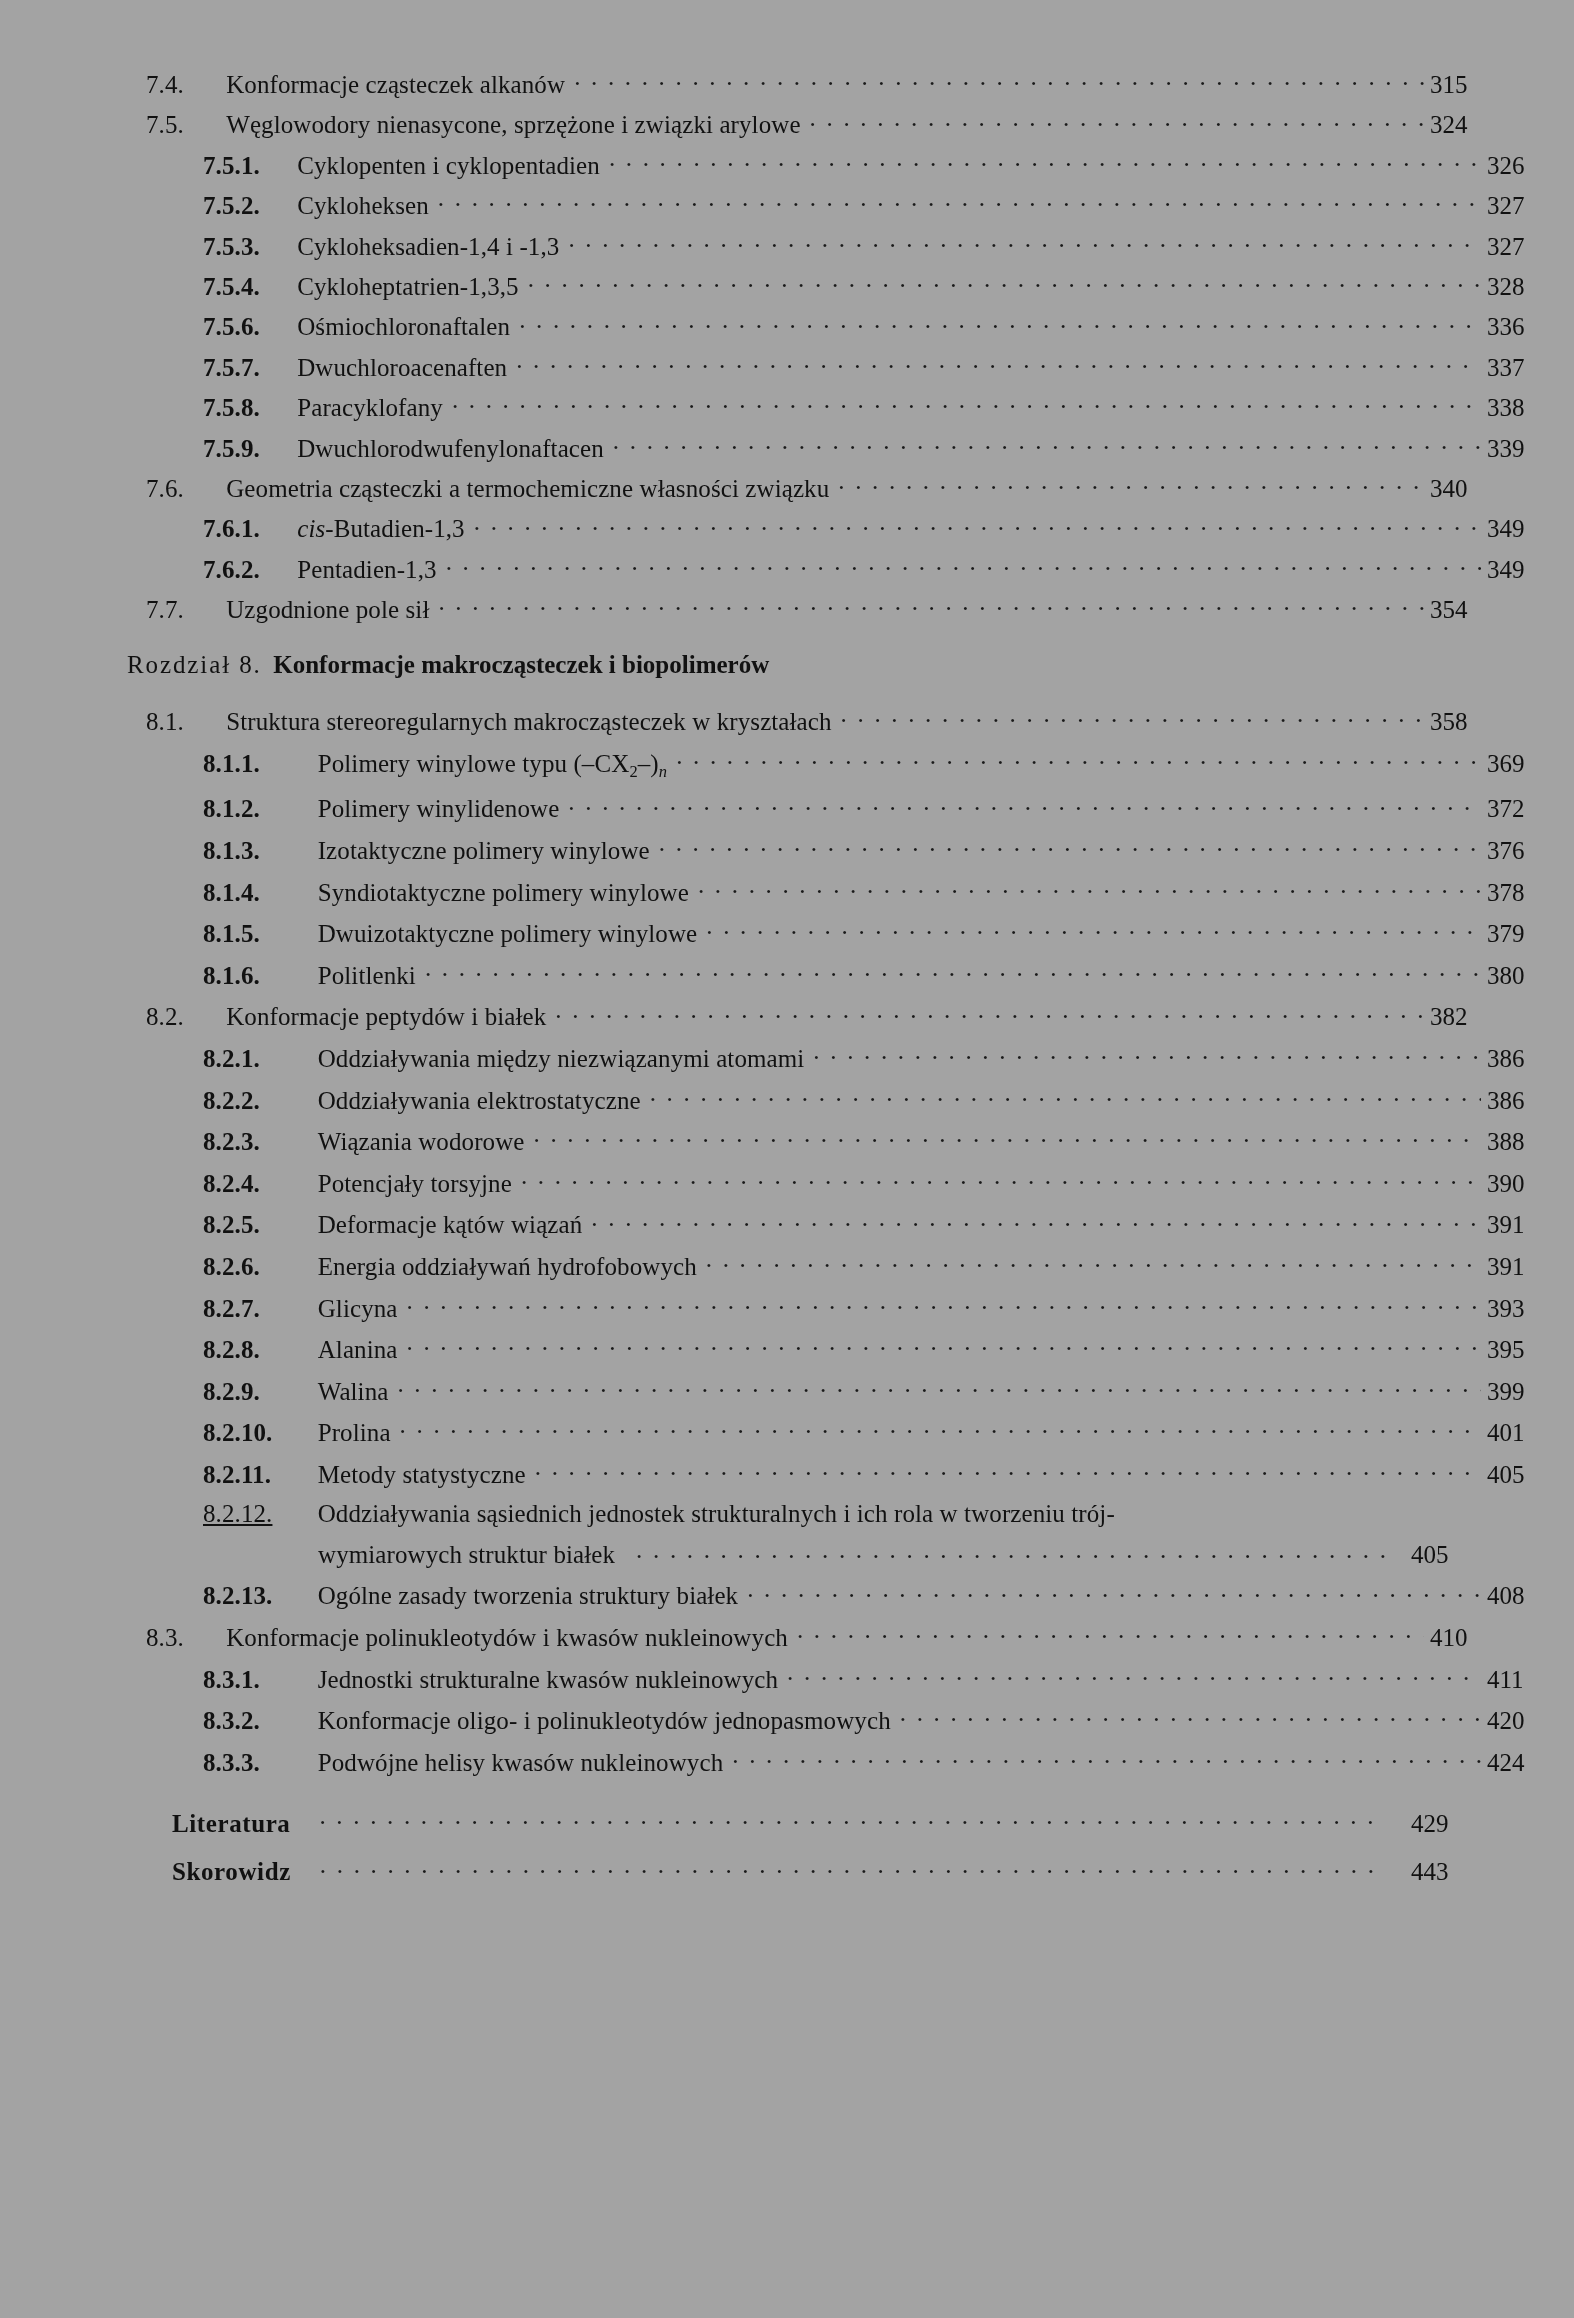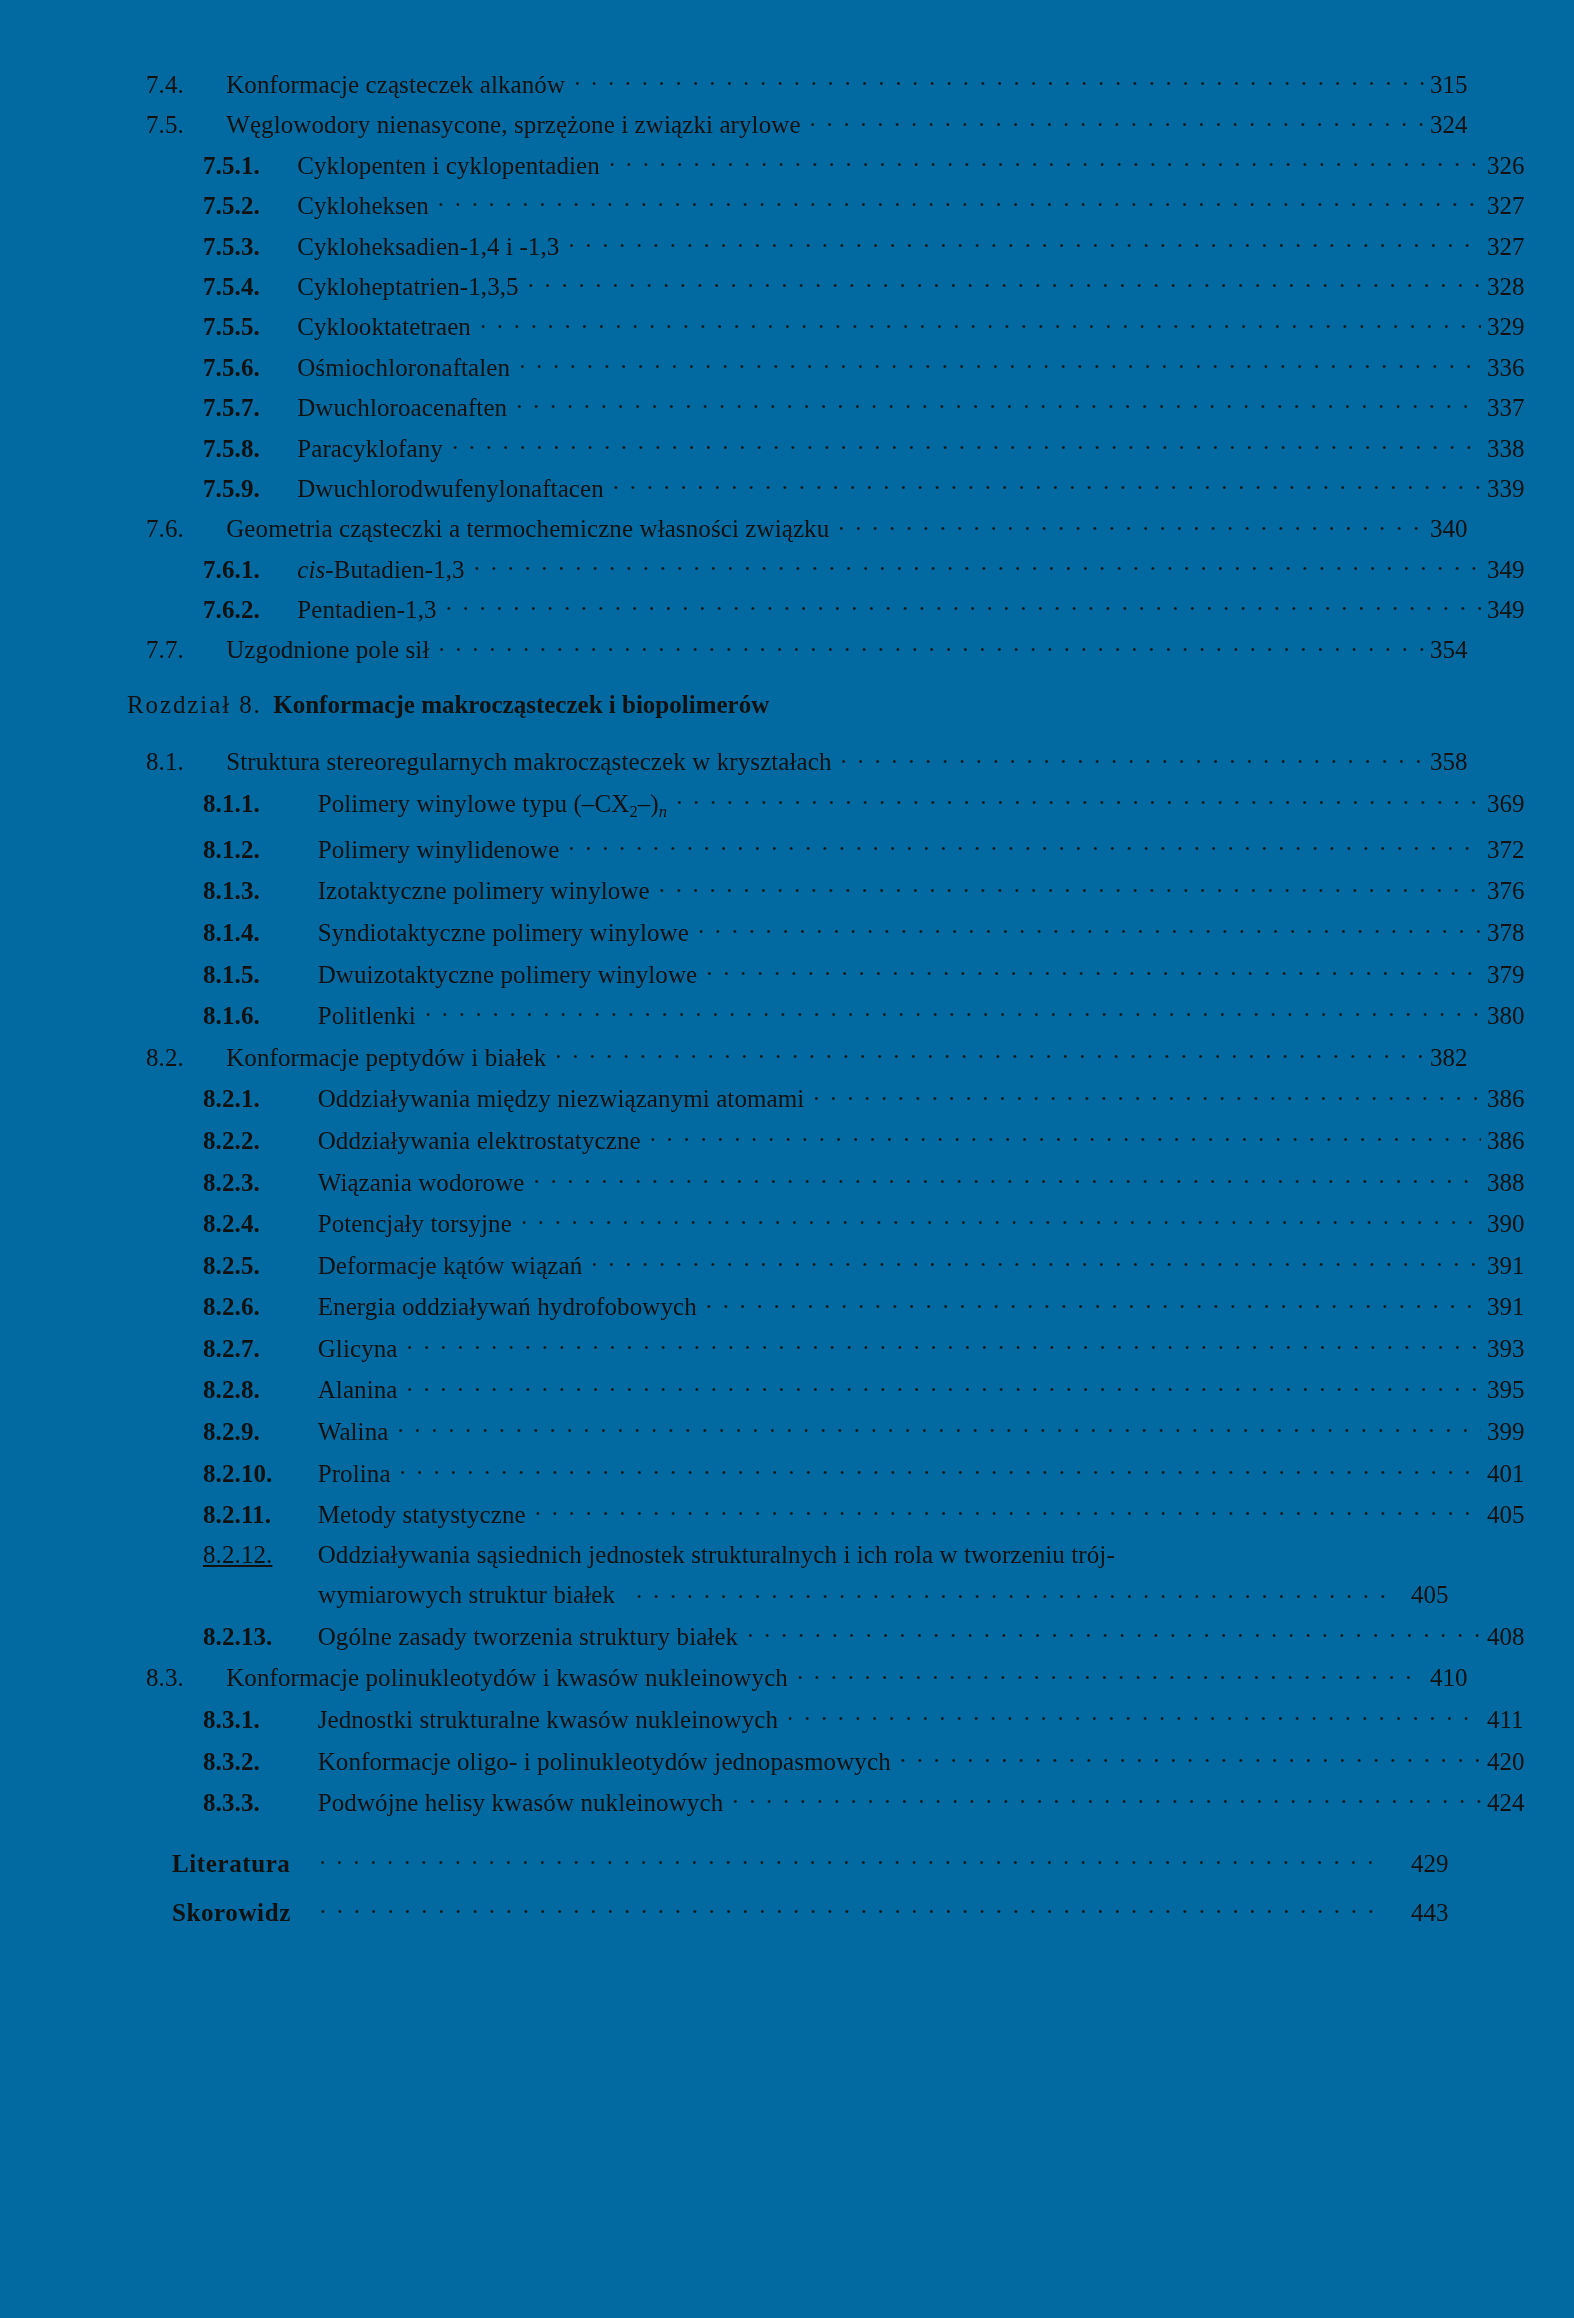--- a/index.html
+++ b/index.html
@@ -13,21 +13,21 @@
     font-family: "Liberation Serif", serif;
     color: #111111;
     position: relative;
     overflow: hidden;
   }
   .page {
     position: absolute;
     left: 0; top: 0;
     width: 1574px;
     height: 2319px;
-    background: #0369a1;
+    background: #a3a3a3;
   }
   .toc {
     position: absolute;
     left: 127px;
     top: 70px;
     width: 1343px;
   }
   .row {
     display: flex;
     align-items: baseline;
@@ -177,26 +177,20 @@
         <span class="page-no">327</span>
       </div>
 
       <div class="row lvl1">
         <span class="num">7.5.4.</span>
         <span class="title">Cykloheptatrien-1,3,5</span>
         <span class="dots"></span>
         <span class="page-no">328</span>
       </div>
 
-      <div class="row lvl1">
-        <span class="num">7.5.5.</span>
-        <span class="title">Cyklooktatetraen</span>
-        <span class="dots"></span>
-        <span class="page-no">329</span>
-      </div>
 
       <div class="row lvl1">
         <span class="num">7.5.6.</span>
         <span class="title">Ośmiochloronaftalen</span>
         <span class="dots"></span>
         <span class="page-no">336</span>
       </div>
 
       <div class="row lvl1">
         <span class="num">7.5.7.</span>

